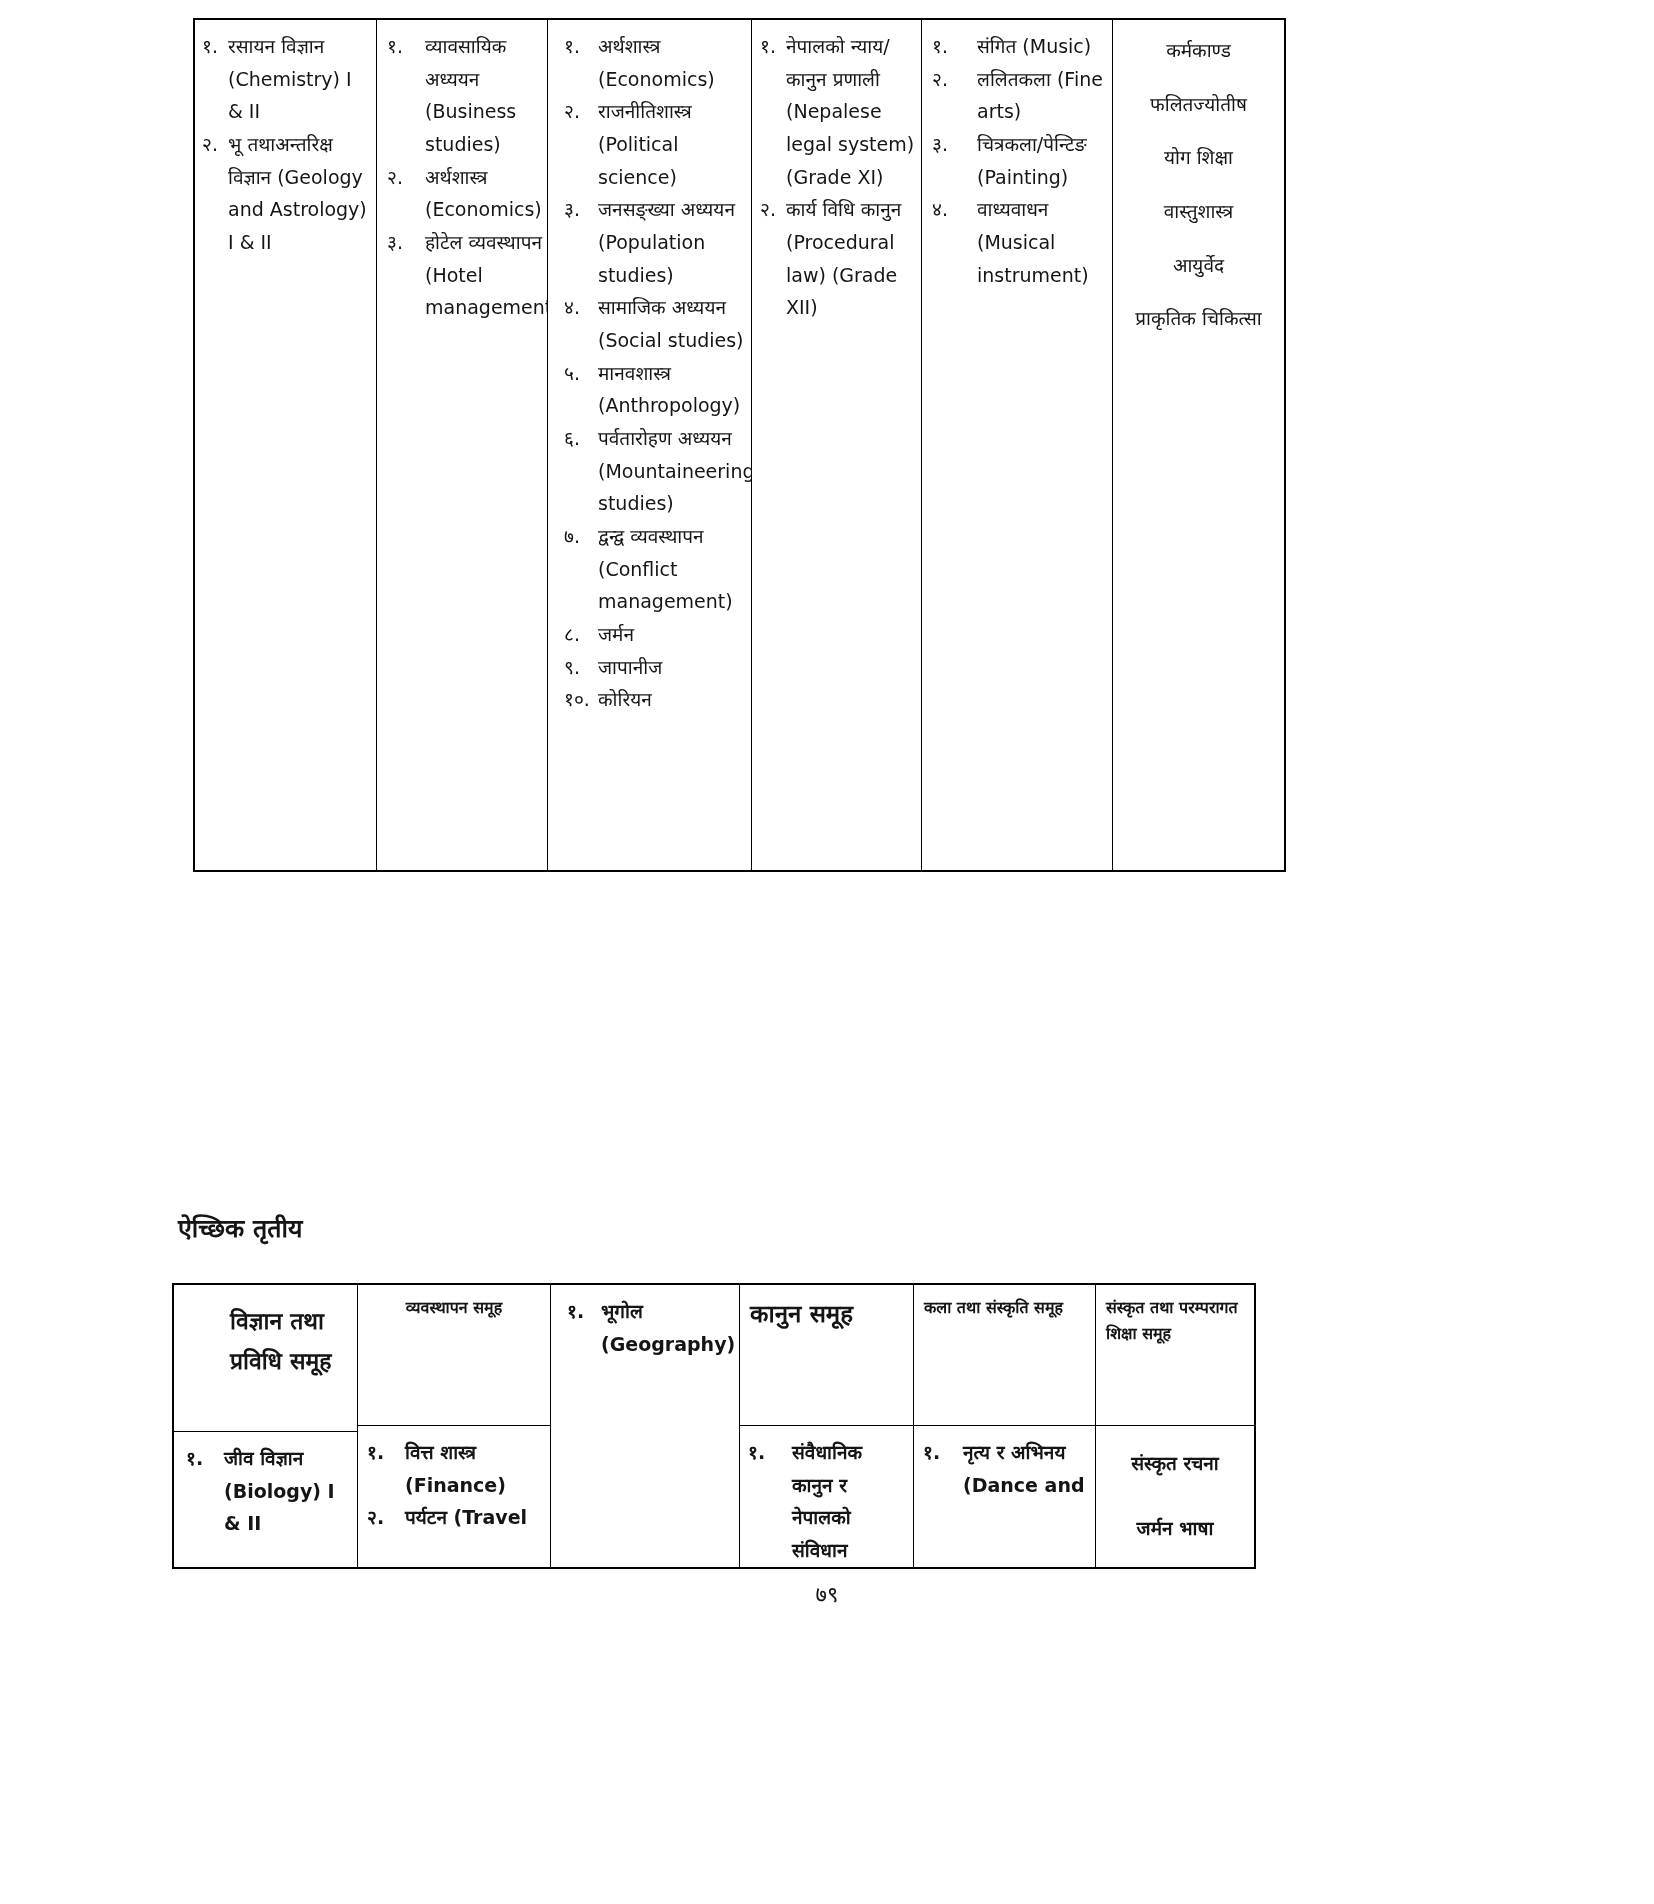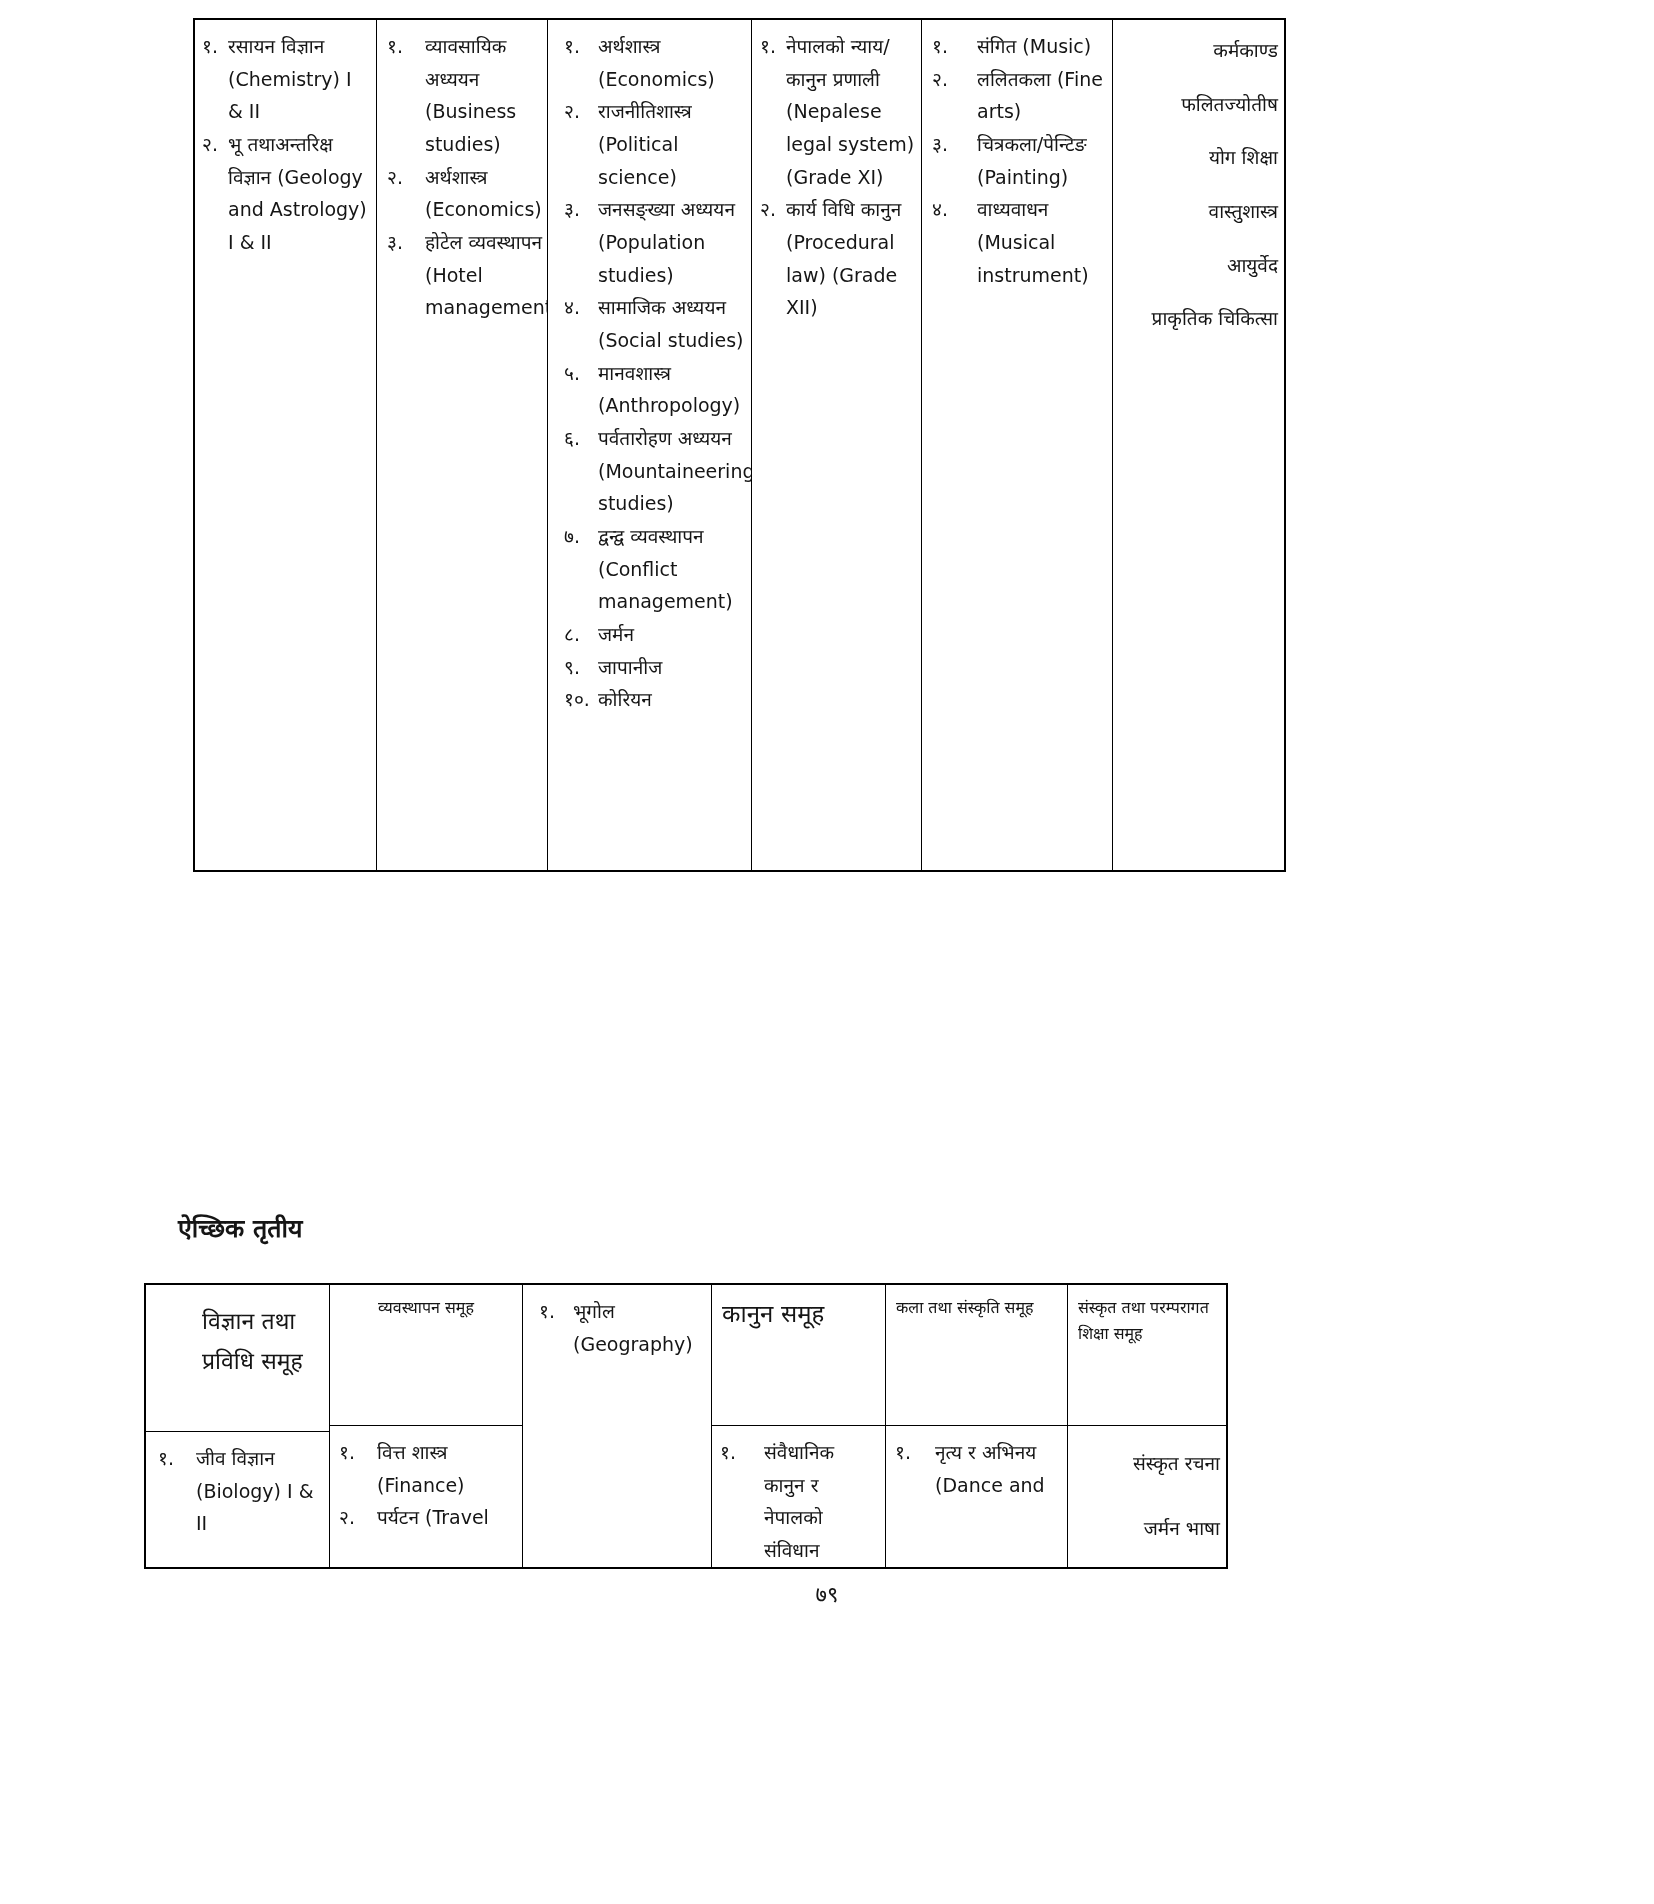--- a/index.html
+++ b/index.html
@@ -10,21 +10,21 @@
     color: #151515;
     position: relative;
   }
   .table {
     position: absolute;
     display: flex;
     border: 2px solid #000;
     background: #fff;
   }
   .t1 { left: 193px; top: 18px; width: 1089px; height: 850px; }
-  .t2 { left: 144px; top: 1283px; width: 1080px; height: 282px; }
+  .t2 { left: 172px; top: 1283px; width: 1080px; height: 282px; font-weight: bold; }
 
   .col {
     border-right: 1.5px solid #000;
     height: 100%;
     overflow: hidden;
     display: flex;
     flex-direction: column;
   }
   .col:last-child { border-right: none; }
 
@@ -51,21 +51,21 @@
   .t1c4 .cell { padding-left: 8px; }  .t1c4 .num { flex-basis: 26px; }
   .t1c5 .cell { padding-left: 10px; } .t1c5 .num { flex-basis: 45px; }
 
   .t2c1 .cell { padding-left: 12px; } .t2c1 .num { flex-basis: 38px; }
   .t2c2 .cell { padding-left: 9px; }  .t2c2 .num { flex-basis: 38px; }
   .t2c3 .cell { padding-left: 16px; } .t2c3 .num { flex-basis: 34px; }
   .t2c4 .cell { padding-left: 8px; }  .t2c4 .num { flex-basis: 44px; }
   .t2c5 .cell { padding-left: 9px; }  .t2c5 .num { flex-basis: 40px; }
 
   
-  .centered { text-align: right; }
+  .centered { text-align: center; }
   .centered .item { display: block; }
   .t1c6 .cell { padding-top: 14px; }
   .t1c6 .item { margin-bottom: 21px; }
   .t2c6 .cell { padding-top: 12px; }
   .t2c6 .item { margin-bottom: 32px; }
 
   
   .hcell {
     flex: 0 0 130px;
     height: 130px;

